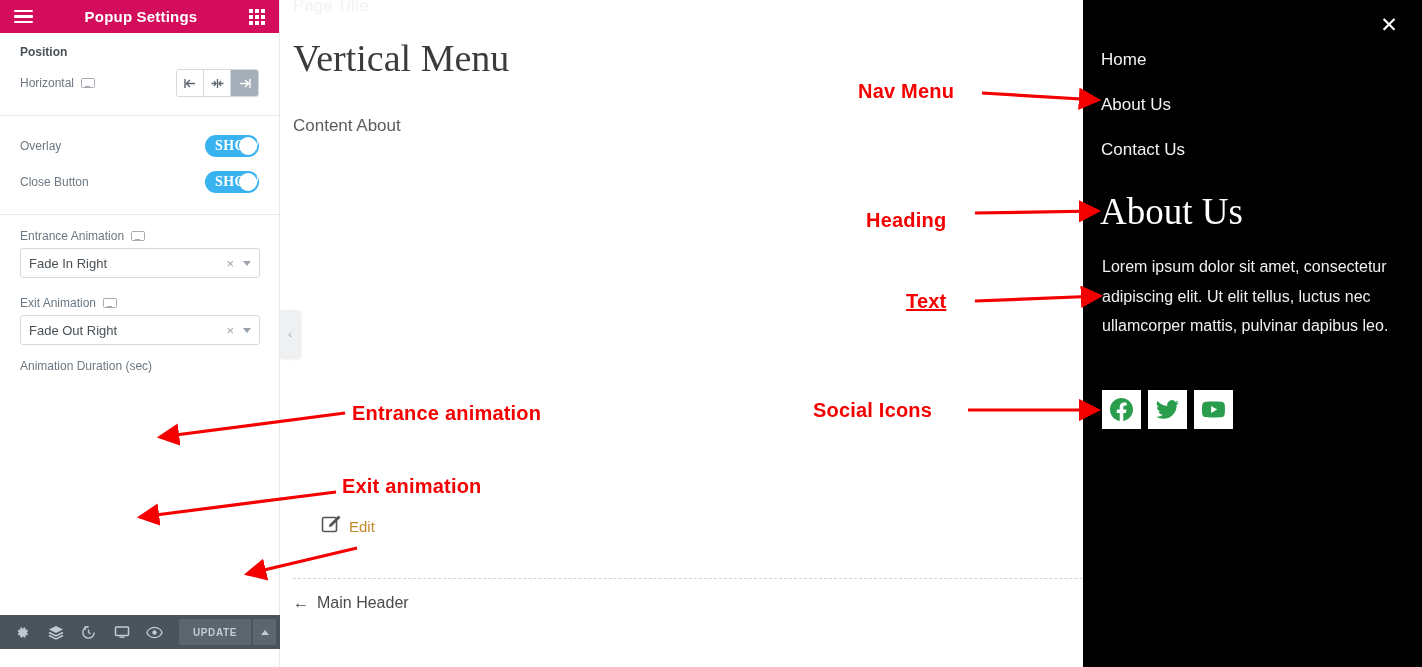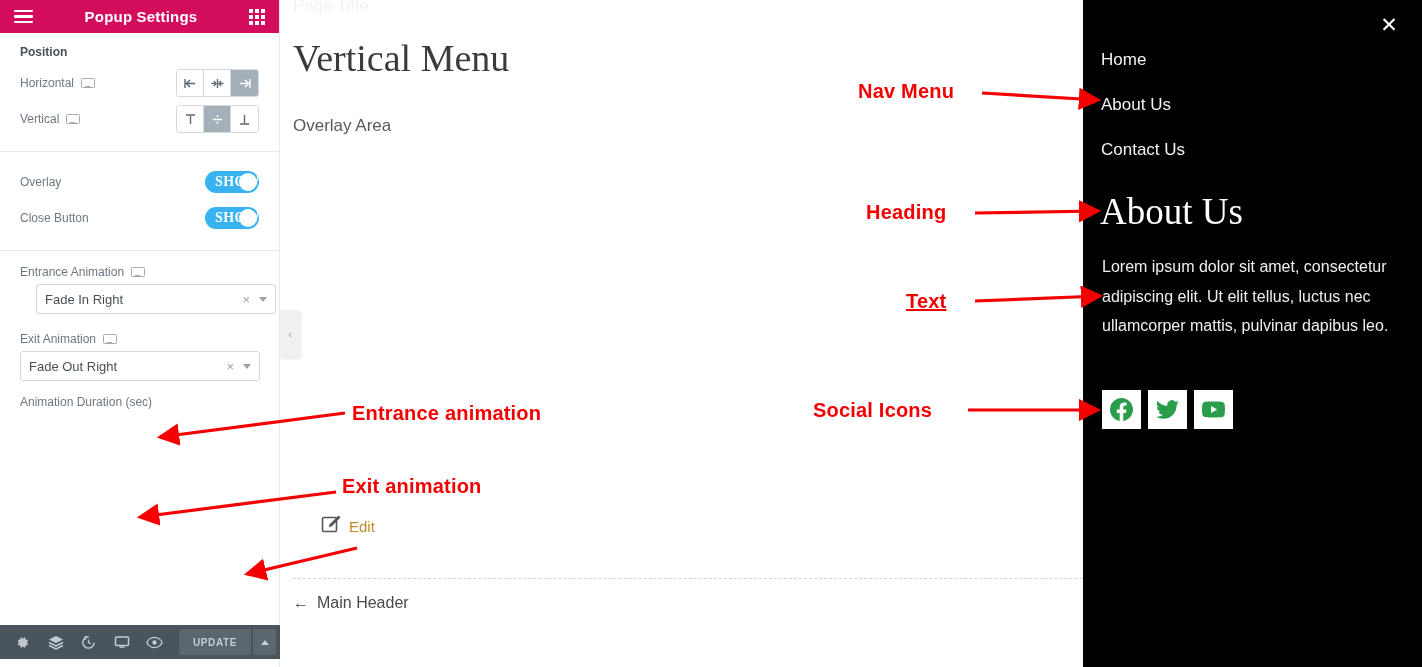--- a/index.html
+++ b/index.html
@@ -112,21 +112,21 @@
     margin-left: 10px;
     font-family: Liberation Serif, serif;
   }
   .toggle .ball {
     position: absolute; right: 2px; top: 2px; width: 18px; height: 18px;
     border-radius: 50%; background: #fff;
   }
 
   
   #panel-footer {
-    position: absolute; left: 0; bottom: 8px; width: 280px; height: 34px;
+    position: absolute; left: 0; bottom: 18px; width: 280px; height: 34px;
     background: #49545d; display: flex; align-items: center; padding-left: 6px; gap: 0; margin-top: 28px;
   }
   .fbtn {
     width: 33px; height: 34px; display: flex; align-items: center; justify-content: center;
     cursor: pointer;
   }
   .fbtn svg { display: block; }
   #update-btn {
     margin-left: 8px; width: 72px; height: 26px; background: #5b666f; border-radius: 2px;
     display: flex; align-items: center; justify-content: center;
@@ -277,47 +277,20 @@
             <div class="abtn on">
               <svg width="15" height="13" viewBox="0 0 15 13">
                   <line x1="13" y1="2" x2="13" y2="11" stroke="#fff" stroke-width="1.4"></line>
                   <line x1="3" y1="6.5" x2="12" y2="6.5" stroke="#fff" stroke-width="1.4"></line>
                   <polyline points="8,3 11.6,6.5 8,10" fill="none" stroke="#fff" stroke-width="1.4"></polyline>
                 </svg>
             </div>
           </div>
         </div>
 
-        <div class="row">
-          <div class="lbl">
-            <span>Vertical</span>
-            <span class="mon"></span>
-          </div>
-          <div class="agroup">
-            <div class="abtn">
-              <svg width="15" height="13" viewBox="0 0 15 13">
-                  <line x1="3" y1="2" x2="12" y2="2" stroke="#5b666f" stroke-width="1.4"></line>
-                  <line x1="7.5" y1="3" x2="7.5" y2="11" stroke="#5b666f" stroke-width="1.4"></line>
-                </svg>
-            </div>
-            <div class="abtn on">
-              <svg width="15" height="13" viewBox="0 0 15 13">
-                  <line x1="3" y1="6.5" x2="12" y2="6.5" stroke="#fff" stroke-width="1.4"></line>
-                  <circle cx="7.5" cy="3.2" r="1" fill="#fff"></circle>
-                  <circle cx="7.5" cy="9.8" r="1" fill="#fff"></circle>
-                </svg>
-            </div>
-            <div class="abtn">
-              <svg width="15" height="13" viewBox="0 0 15 13">
-                  <line x1="3" y1="11" x2="12" y2="11" stroke="#5b666f" stroke-width="1.4"></line>
-                  <line x1="7.5" y1="2" x2="7.5" y2="10" stroke="#5b666f" stroke-width="1.4"></line>
-                </svg>
-            </div>
-          </div>
-        </div>
       </div>
 
       <div class="sec">
         <div class="row">
           <div class="lbl">Overlay</div>
           <div class="toggle">
             <span class="txt">SHOW</span>
             <span class="ball"></span>
           </div>
         </div>
@@ -328,21 +301,21 @@
             <span class="ball"></span>
           </div>
         </div>
       </div>
 
       <div class="sec nb" style="padding-top:14px;">
         <div class="fieldlbl">
           <span>Entrance Animation</span>
           <span class="mon"></span>
         </div>
-        <div class="select2" style="margin-bottom:18px;margin-left:16px;">
+        <div class="select2" style="margin-bottom:18px;">
           <span class="cap">Fade In Right</span>
           <span class="clr">×</span>
           <span class="caret"></span>
         </div>
 
         <div class="fieldlbl">
           <span>Exit Animation</span>
           <span class="mon"></span>
         </div>
         <div class="select2" style="margin-bottom:14px;">
@@ -396,21 +369,21 @@
   </div>
 
   <div id="canvas">
     <div class="ghost-text">Page Title</div>
 
     <div id="collapse-tab">
       <span class="ch">‹</span>
     </div>
 
     <div id="page-title">Vertical Menu</div>
-    <div id="content-area">Overlay Area</div>
+    <div id="content-area">Content About</div>
 
     <div id="edit-link">
       <span>
         <svg width="20" height="20" viewBox="0 0 20 20">
             <rect x="1.5" y="3.5" width="14" height="14" rx="1.5" stroke="#555" stroke-width="1.6" fill="none"></rect>
             <path d="M17.5 1.5l2 2-9 9-2.6.6.6-2.6 9-9z" fill="#555"></path>
           </svg>
       </span>
       <span class="lbl">Edit</span>
     </div>
@@ -450,21 +423,21 @@
         <svg width="23" height="23" viewBox="0 0 24 24">
             <path fill="#2a9d4d" d="M23.5 6.2a3.02 3.02 0 00-2.12-2.14C19.5 3.55 12 3.55 12 3.55s-7.5 0-9.38.51A3.02 3.02 0 00.5 6.2C0 8.08 0 12 0 12s0 3.92.5 5.8a3.02 3.02 0 002.12 2.14c1.88.51 9.38.51 9.38.51s7.5 0 9.38-.51a3.02 3.02 0 002.12-2.14C24 15.92 24 12 24 12s0-3.92-.5-5.8zM9.55 15.57V8.43L15.82 12l-6.27 3.57z"></path>
           </svg>
       </div>
     </div>
   </div>
 
   <div class="anno" style="left:352px; top:402px;">Entrance animation</div>
   <div class="anno" style="left:342px; top:475px;">Exit animation</div>
   <div class="anno" style="left:858px; top:80px;">Nav Menu</div>
-  <div class="anno" style="left:866px; top:201px;">Heading</div>
+  <div class="anno" style="left:866px; top:209px;">Heading</div>
   <div class="anno" style="left:906px; top:290px;text-decoration:underline;">Text</div>
   <div class="anno" style="left:813px; top:399px;">Social Icons</div>
 
   <svg id="anno-svg">
     <defs>
       <marker id="ah" markerWidth="7" markerHeight="7" refX="6" refY="3.5" orient="auto">
         <polygon points="0 0, 7 3.5, 0 7" fill="#f40000"></polygon>
       </marker>
     </defs>
 

